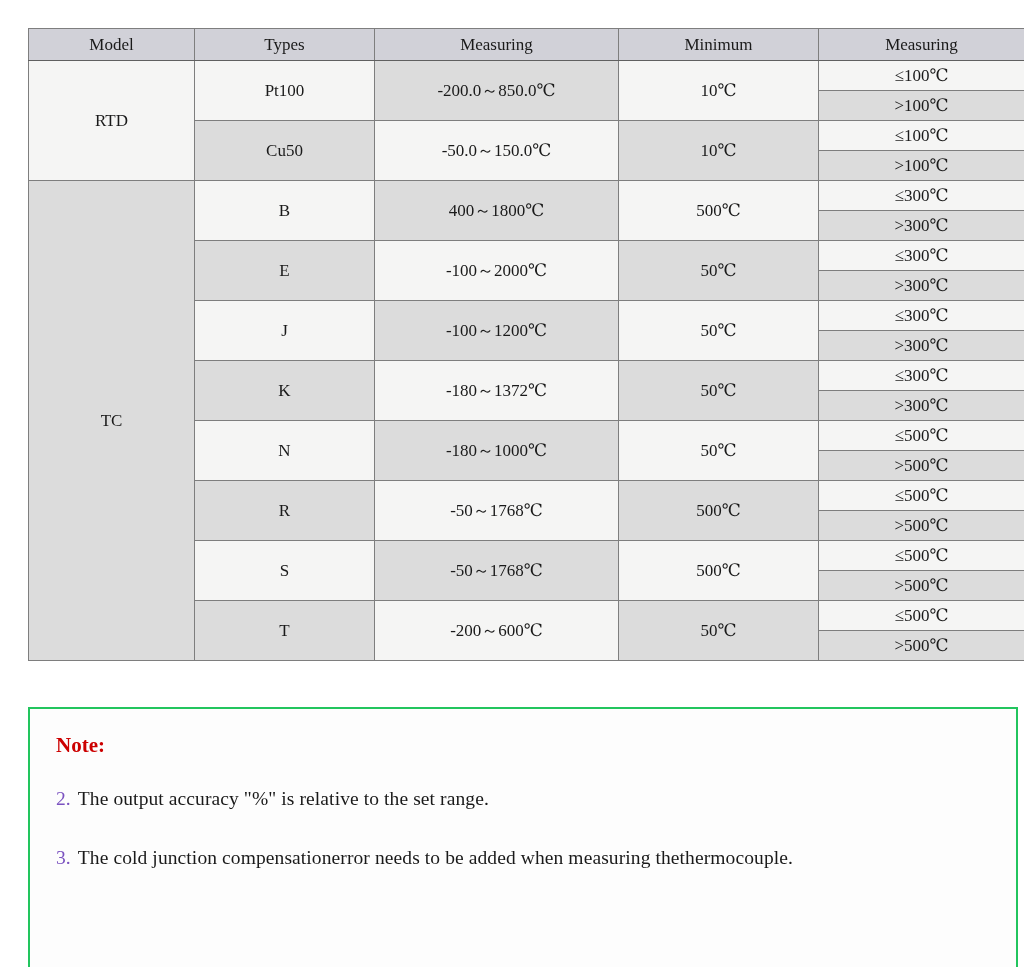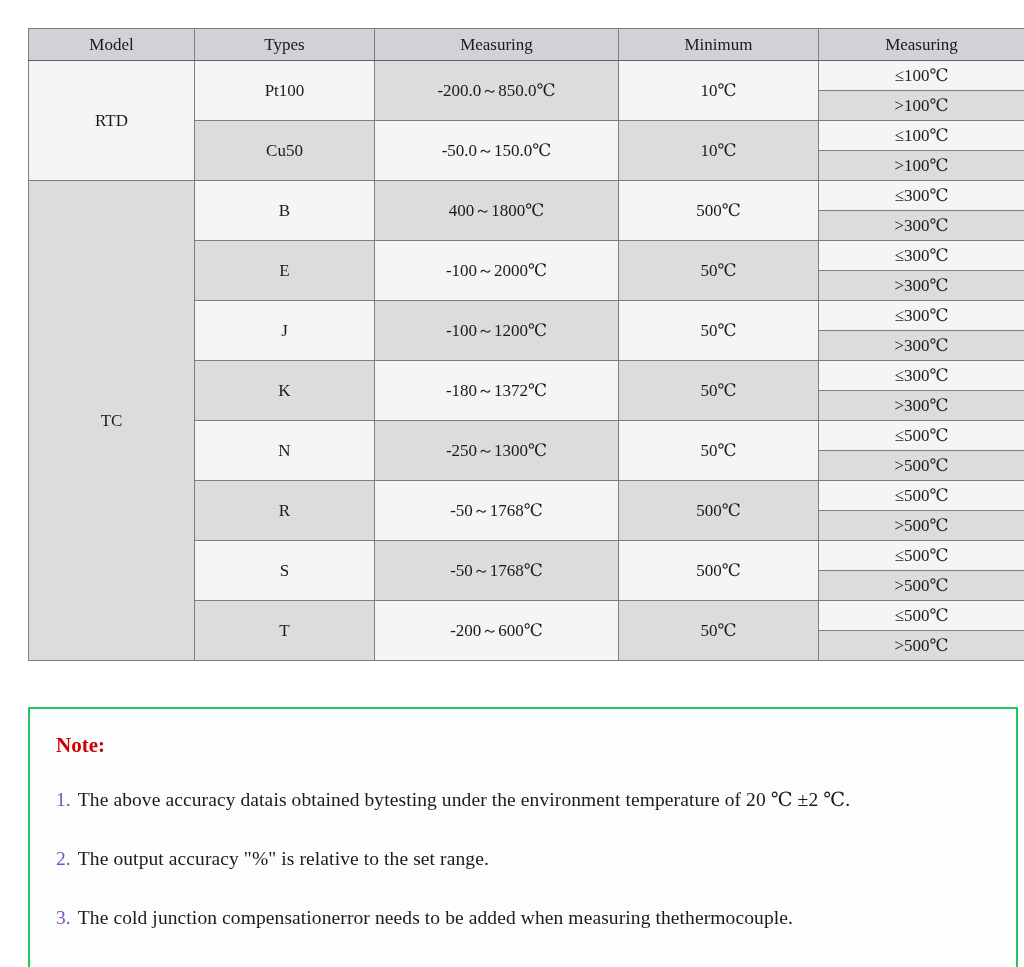--- a/index.html
+++ b/index.html
@@ -141,21 +141,21 @@
           <td class="gray" rowspan="2">K</td>
           <td class="light" rowspan="2">-180～1372℃</td>
           <td class="gray" rowspan="2">50℃</td>
           <td class="light">≤300℃</td>
         </tr>
         <tr>
           <td class="gray sub-sep">&gt;300℃</td>
         </tr>
         <tr>
           <td class="light" rowspan="2">N</td>
-          <td class="gray" rowspan="2">-250～1300℃</td>
+          <td class="gray" rowspan="2">-180～1000℃</td>
           <td class="light" rowspan="2">50℃</td>
           <td class="light">≤500℃</td>
         </tr>
         <tr>
           <td class="gray sub-sep">&gt;500℃</td>
         </tr>
         <tr>
           <td class="gray" rowspan="2">R</td>
           <td class="light" rowspan="2">-50～1768℃</td>
           <td class="gray" rowspan="2">500℃</td>
@@ -181,23 +181,20 @@
         </tr>
         <tr>
           <td class="gray sub-sep">&gt;500℃</td>
         </tr>
       </tbody>
   </table>
 
   <div class="note-box">
     <div class="note-title">Note:</div>
 
-    <div class="note-item">
-      <span class="num">1.</span><span>The above accuracy datais obtained bytesting under the environment temperature of 20 ℃ ±2 ℃.</span>
-    </div>
 
     <div class="note-item">
       <span class="num">2.</span><span>The output accuracy "%" is relative to the set range.</span>
     </div>
 
     <div class="note-item">
       <span class="num">3.</span><span>The cold junction compensationerror needs to be added when measuring thethermocouple.</span>
     </div>
   </div>
 

